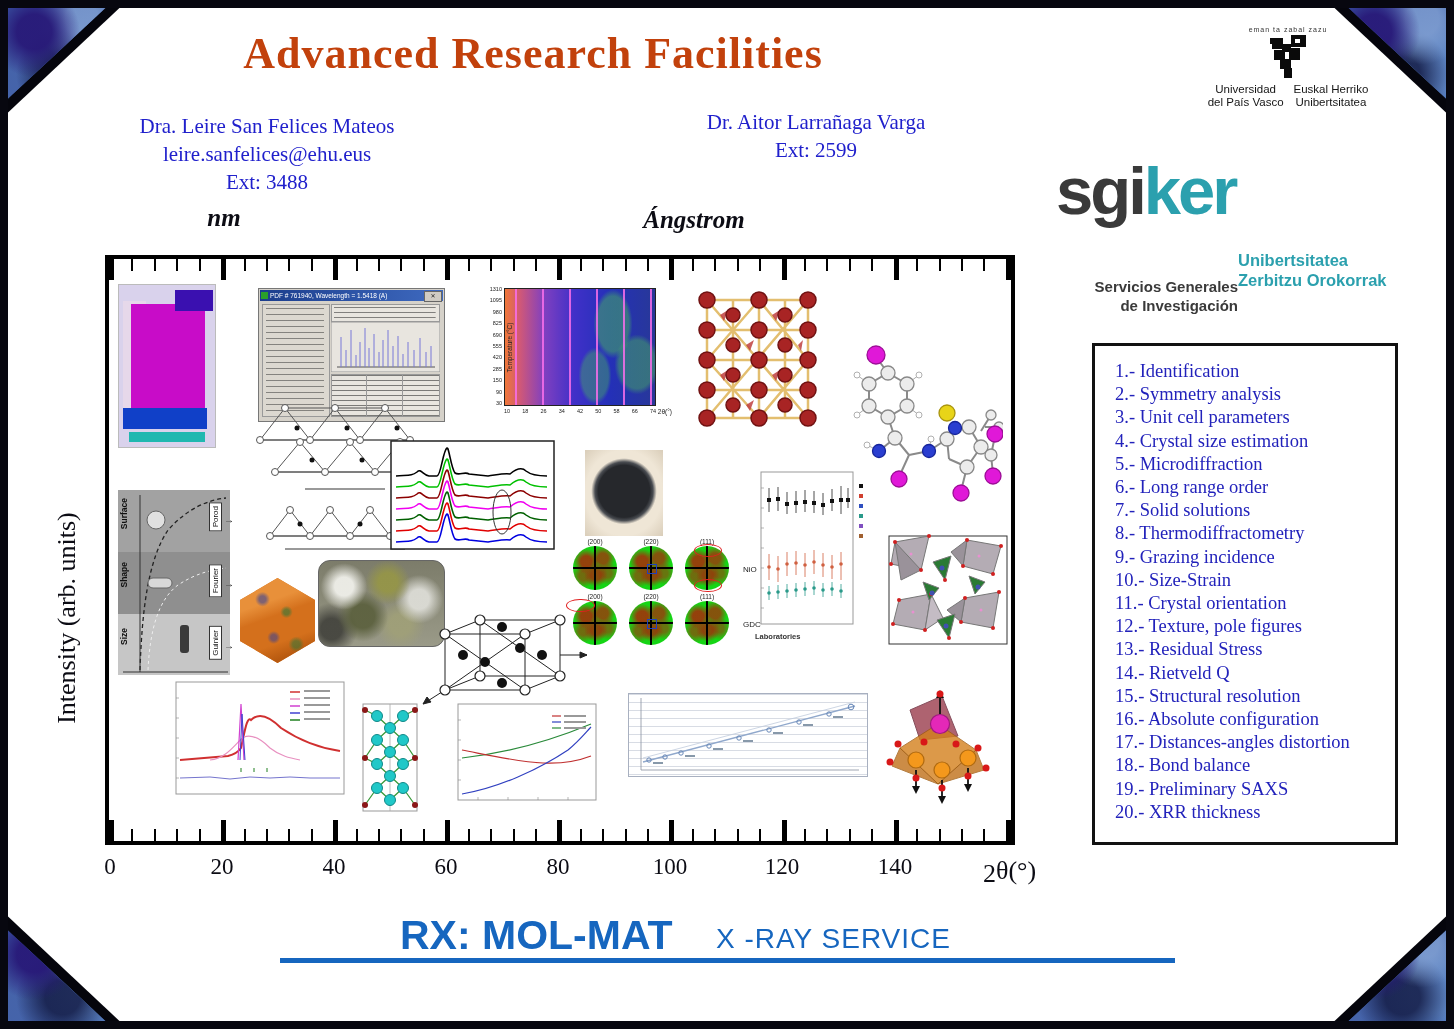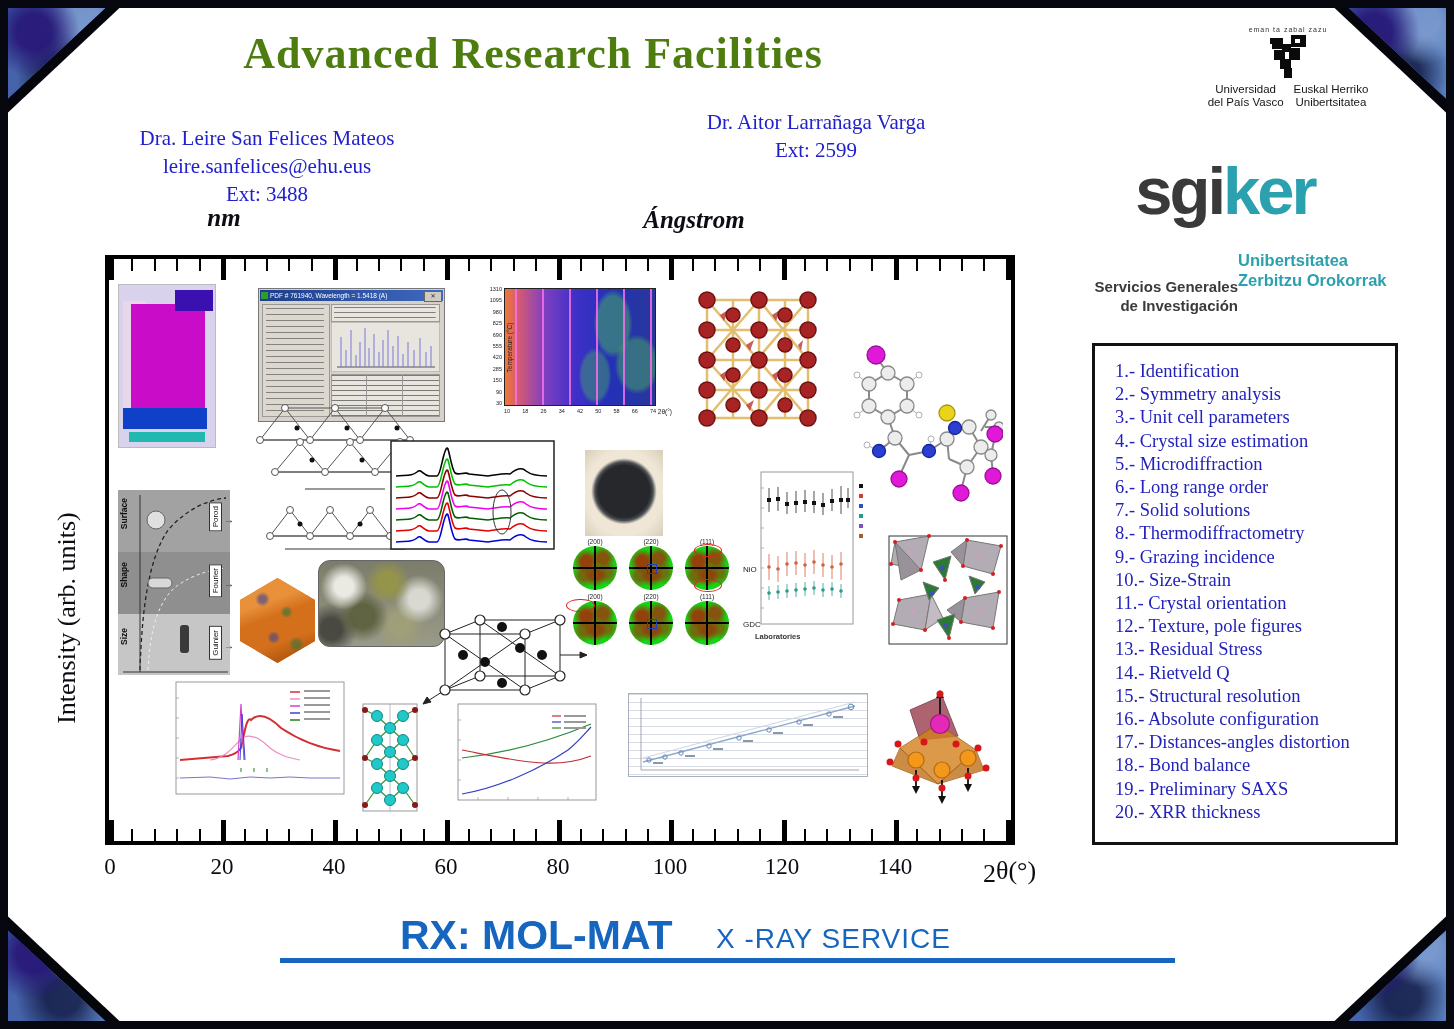--- a/index.html
+++ b/index.html
@@ -23,33 +23,33 @@
   .corner.tr{top:0;right:0;} .corner.tr .edge{clip-path:polygon(0 0,100% 0,100% 100%);}
   .corner.tr .marble{top:0;right:0;clip-path:polygon(0 0,100% 0,100% 100%);}
   .corner.bl{bottom:0;left:0;} .corner.bl .edge{clip-path:polygon(0 0,0 100%,100% 100%);}
   .corner.bl .marble{bottom:0;left:0;clip-path:polygon(0 0,0 100%,100% 100%);}
   .corner.br{bottom:0;right:0;} .corner.br .edge{clip-path:polygon(100% 0,100% 100%,0 100%);}
   .corner.br .marble{bottom:0;right:0;clip-path:polygon(100% 0,100% 100%,0 100%);}
 
   .abs{position:absolute;}
   .center{text-align:center;}
 
-  .title{left:133px;top:28px;width:800px;font-size:44px;font-weight:bold;color:#4d7c0f;letter-spacing:1px;}
+  .title{left:133px;top:28px;width:800px;font-size:44px;font-weight:bold;color:#c2410c;letter-spacing:1px;}
   .contact{width:350px;font-size:21px;line-height:28px;color:#2020cc;}
   .scale-label{font-size:25px;font-weight:bold;font-style:italic;color:#0c0c14;}
 
   
   .upv{left:1182px;top:26px;width:212px;font-family:"Liberation Sans",sans-serif;color:#151515;}
   .upv .motto{font-size:7px;letter-spacing:1px;color:#333;text-align:center;}
   .upv .glyph{display:block;margin:1px auto 3px auto;}
   .upv .names{display:flex;justify-content:center;gap:10px;font-size:11.5px;line-height:13px;text-align:center;}
 
   
-  .sgiker-word{left:1080px;top:152px;width:290px;font-family:"Liberation Sans",sans-serif;
-               font-weight:bold;font-size:67px;letter-spacing:-3px;text-align:center;}
+  .sgiker-word{left:1056px;top:152px;width:290px;font-family:"Liberation Sans",sans-serif;
+               font-weight:bold;font-size:67px;letter-spacing:-3px;}
   .sgiker-word .p1{color:#3a3a3a;} .sgiker-word .p2{color:#2ba0ae;}
   .sgiker-eu{left:1238px;top:250px;width:165px;font-family:"Liberation Sans",sans-serif;
              font-weight:bold;font-size:16.5px;line-height:20px;color:#2ba0ae;}
   .sgiker-es{left:1078px;top:277px;width:160px;font-family:"Liberation Sans",sans-serif;
              font-weight:bold;font-size:15px;line-height:19px;color:#3a3a3a;text-align:right;}
 
   
   .services{left:1092px;top:343px;width:306px;height:502px;border:3px solid #111;box-sizing:border-box;
             padding:14px 6px 0 20px;}
   .svc{font-size:18.5px;line-height:23.2px;color:#2222bb;white-space:nowrap;}
@@ -185,21 +185,21 @@
   .linplot{left:628px;top:693px;width:238px;height:82px;background:#fff;border:1px solid #a8b0c0;
     background-image:repeating-linear-gradient(180deg,#d8dce4 0 1px,transparent 1px 8px);}
 </style>
 </head>
 <body>
 
 <div class="poster">
 
   <div class="abs title center">Advanced Research Facilities</div>
 
-  <div class="abs contact center" style="left:92px;top:124px;">
+  <div class="abs contact center" style="left:92px;top:112px;">
     <div>Dra. Leire San Felices Mateos</div>
     <div>leire.sanfelices@ehu.eus</div>
     <div>Ext: 3488</div>
   </div>
   <div class="abs contact center" style="left:641px;top:108px;">
     <div>Dr. Aitor Larrañaga Varga</div>
     <div>Ext: 2599</div>
   </div>
 
   <div class="abs scale-label center" style="left:184px;top:204px;width:80px;">nm</div>

